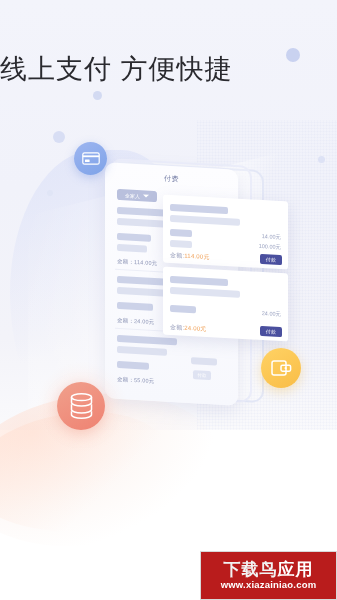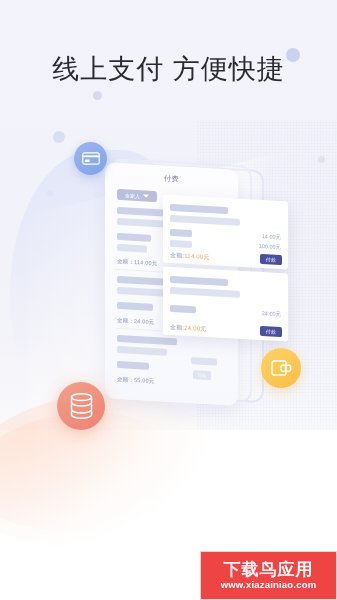--- a/index.html
+++ b/index.html
@@ -49,21 +49,21 @@
 
   .dot{position:absolute;border-radius:50%;}
   .dot-a{left:286px;top:48px;width:14px;height:14px;background:#c9d2f0;}
   .dot-b{left:93px;top:91px;width:9px;height:9px;background:#d3daf2;}
   .dot-c{left:53px;top:131px;width:12px;height:12px;background:#d8def4;}
   .dot-d{left:318px;top:156px;width:7px;height:7px;background:#dde2f5;}
   .dot-e{left:47px;top:190px;width:6px;height:6px;background:#e0e5f6;}
 
   
   .headline{
-    position:absolute;left:0;top:52px;width:337px;text-align:center;
+    position:absolute;left:0;top:52px;width:337px;text-align:left;
     font-size:27px;line-height:34px;letter-spacing:1px;color:#2a2a2f;
     font-weight:400;
   }
 
   
   .frame-outer{
     position:absolute;left:118px;top:166px;width:142px;height:229px;
     border:2px solid #e3e7f6;border-radius:12px;
     background:rgba(255,255,255,.25);
     transform:skewY(3.2deg);
@@ -153,21 +153,21 @@
 
   
   .caption{
     position:absolute;left:0;top:506px;width:337px;text-align:center;
     font-size:12px;color:#a8a8ac;letter-spacing:.5px;
   }
 
   
   .watermark{
     position:absolute;left:200px;top:551px;width:135px;height:47px;
-    background:#ef4444;border:1px solid #d8d8d8;
+    background:#b91c1c;border:1px solid #d8d8d8;
     display:flex;flex-direction:column;align-items:center;justify-content:center;
   }
   .wm-top{
     font-size:17px;font-weight:bold;letter-spacing:1px;line-height:19px;
     color:#f2f2f2;-webkit-text-stroke:0px;
   }
   .wm-top .hl{color:#ffffff;}
   .wm-url{font-size:9.5px;font-weight:bold;color:#ffffff;letter-spacing:.2px;line-height:12px;text-align:center;}
 </style>
 </head>

